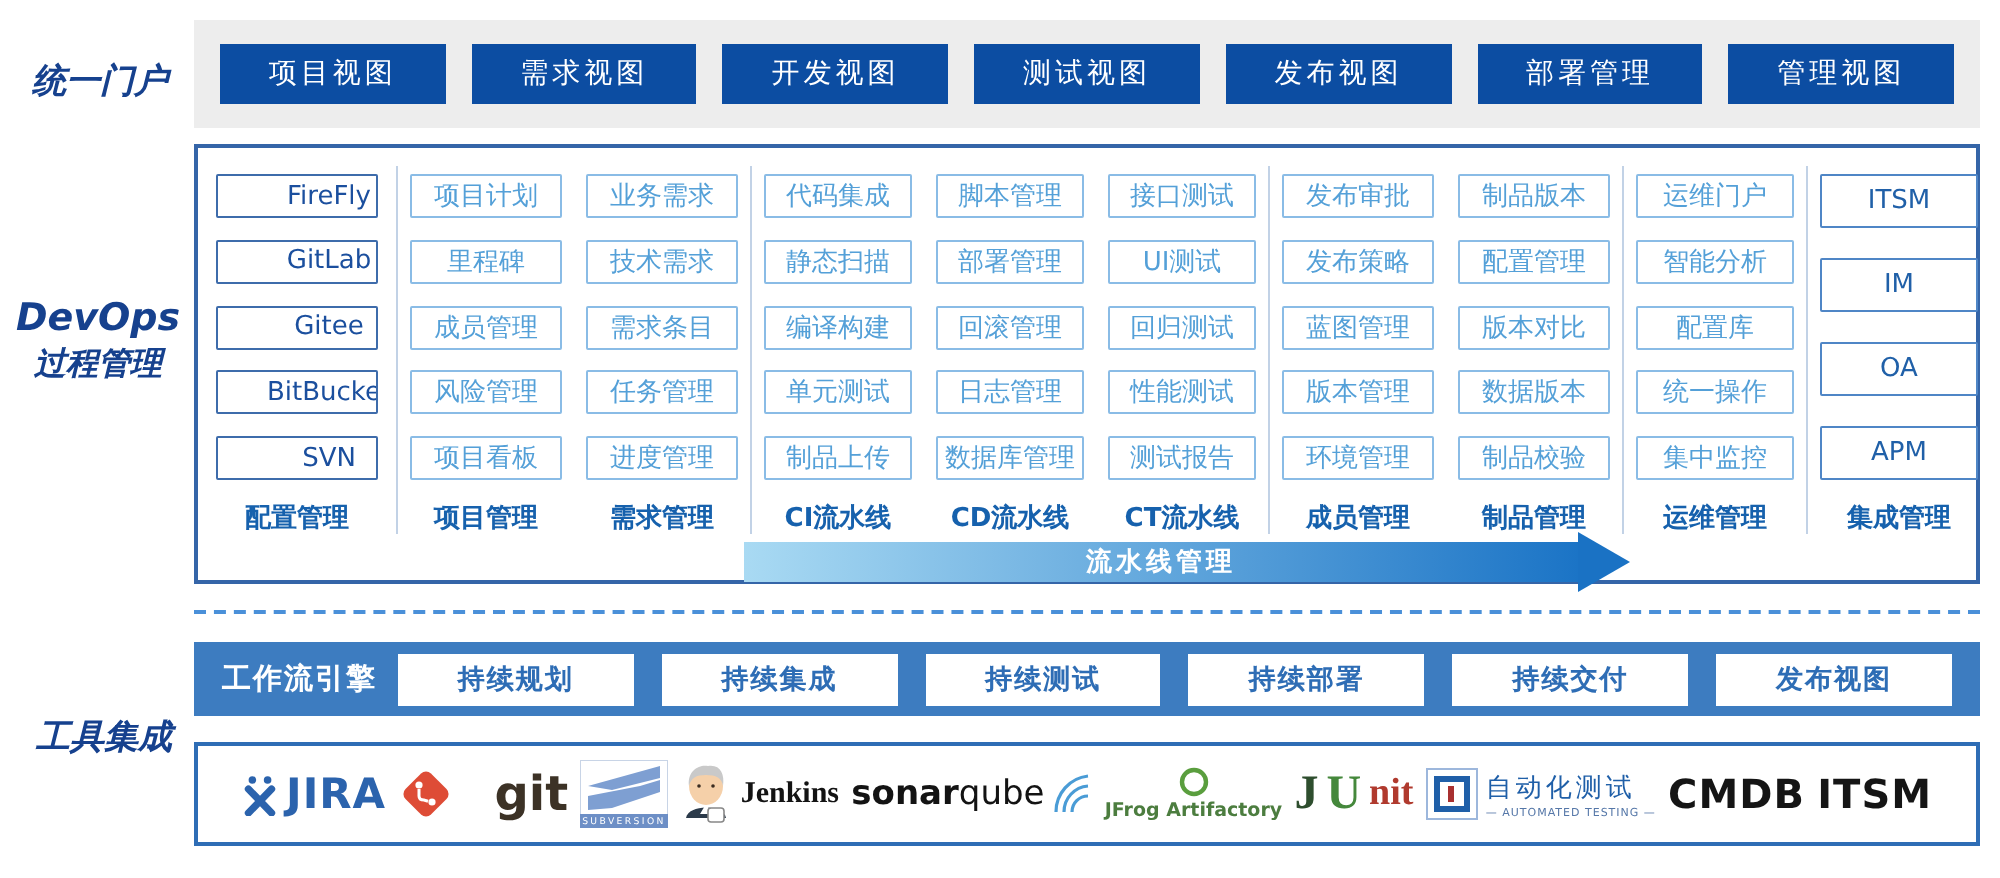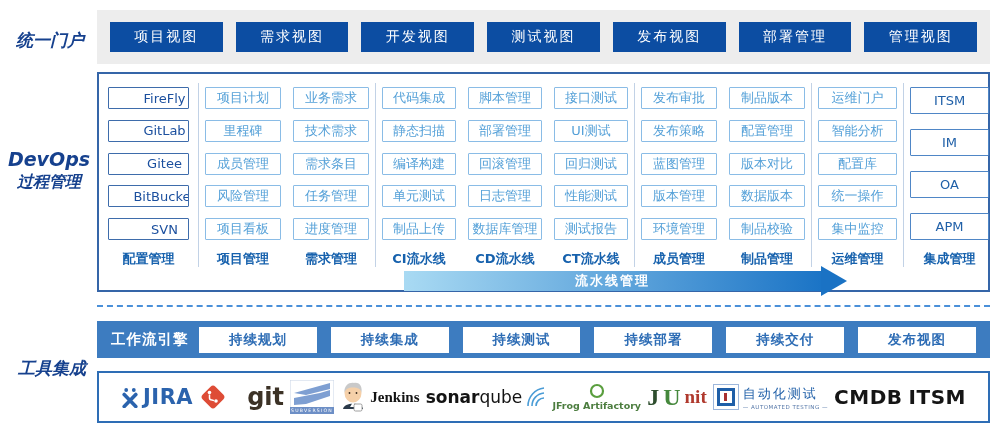--- a/index.html
+++ b/index.html
@@ -28,21 +28,21 @@
   .pcol { display: flex; flex-direction: column; flex: 1; min-width: 0; }
   .box-list { height: 153px; display: flex; flex-direction: column; justify-content: space-between; padding: 0 6px; }
   .pgroup.g0 .box-list { padding: 0 9px; }
   .fbox { height: 22px; border: 1px solid #8abce6; color: #54a0d8; font-size: 13px; border-radius: 1px;
           display: flex; align-items: center; justify-content: center; white-space: nowrap; overflow: hidden; }
   .fbox.dark { border-color: #3e6cab; color: #1b4f9e; padding-left: 32px; }
   .fbox.medium { border-color: #4f86c6; color: #2060a8; height: 27px; }
   .col-label { margin-top: 10px; text-align: center; font-weight: bold; font-size: 13px; color: #1661ad; white-space: nowrap; }
 
   
-  .pipe-arrow { position: absolute; left: 273px; top: 192px; width: 443px; height: 30px; margin-left: 32px; }
+  .pipe-arrow { position: absolute; left: 273px; top: 192px; width: 443px; height: 30px; }
   .arrow-body { position: absolute; left: 0; top: 5px; width: 417px; height: 20px;
                 background: linear-gradient(90deg, #a9daf3, #1b74c6);
                 display: flex; align-items: center; justify-content: center;
                 color: #fff; font-weight: bold; font-size: 13px; letter-spacing: 2px; }
   .arrow-head { position: absolute; right: 0; top: 0; width: 0; height: 0;
                 border-top: 15px solid transparent; border-bottom: 15px solid transparent;
                 border-left: 26px solid #1a72c4; }
 
   
   .dash-sep { position: absolute; left: 97px; top: 305px; width: 893px; height: 0; border-top: 2px dashed #4a90d9; }

